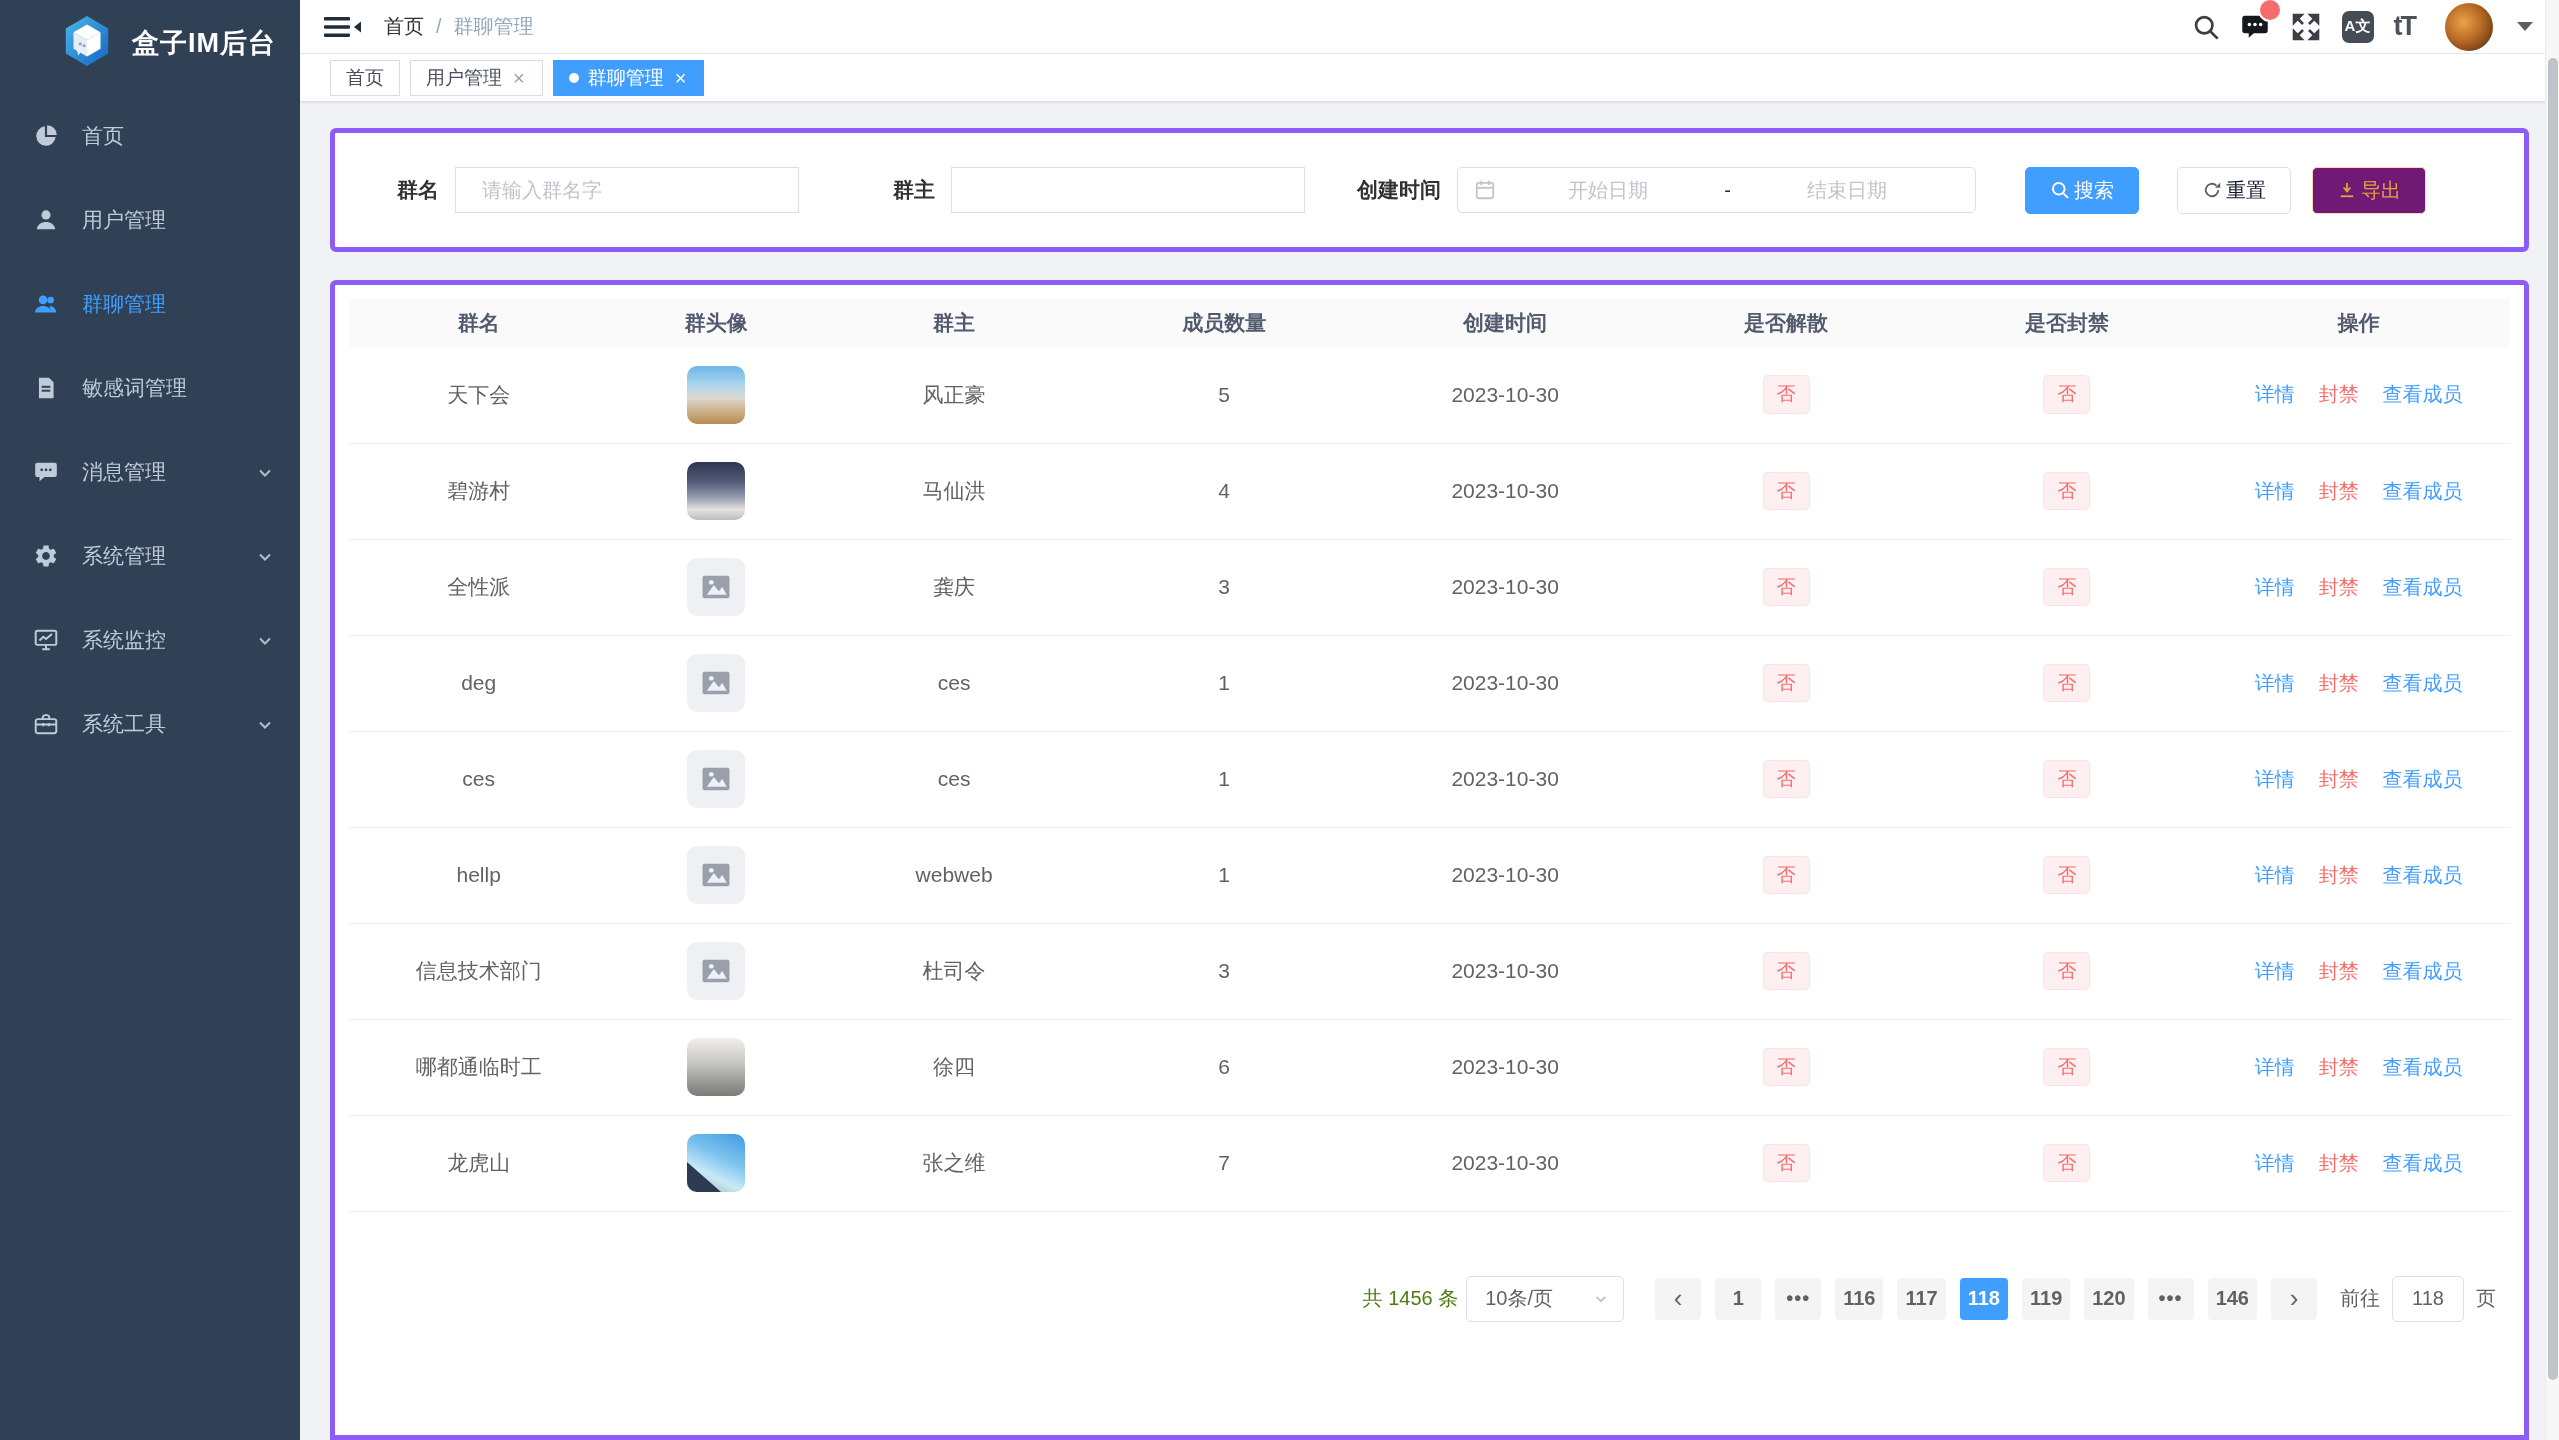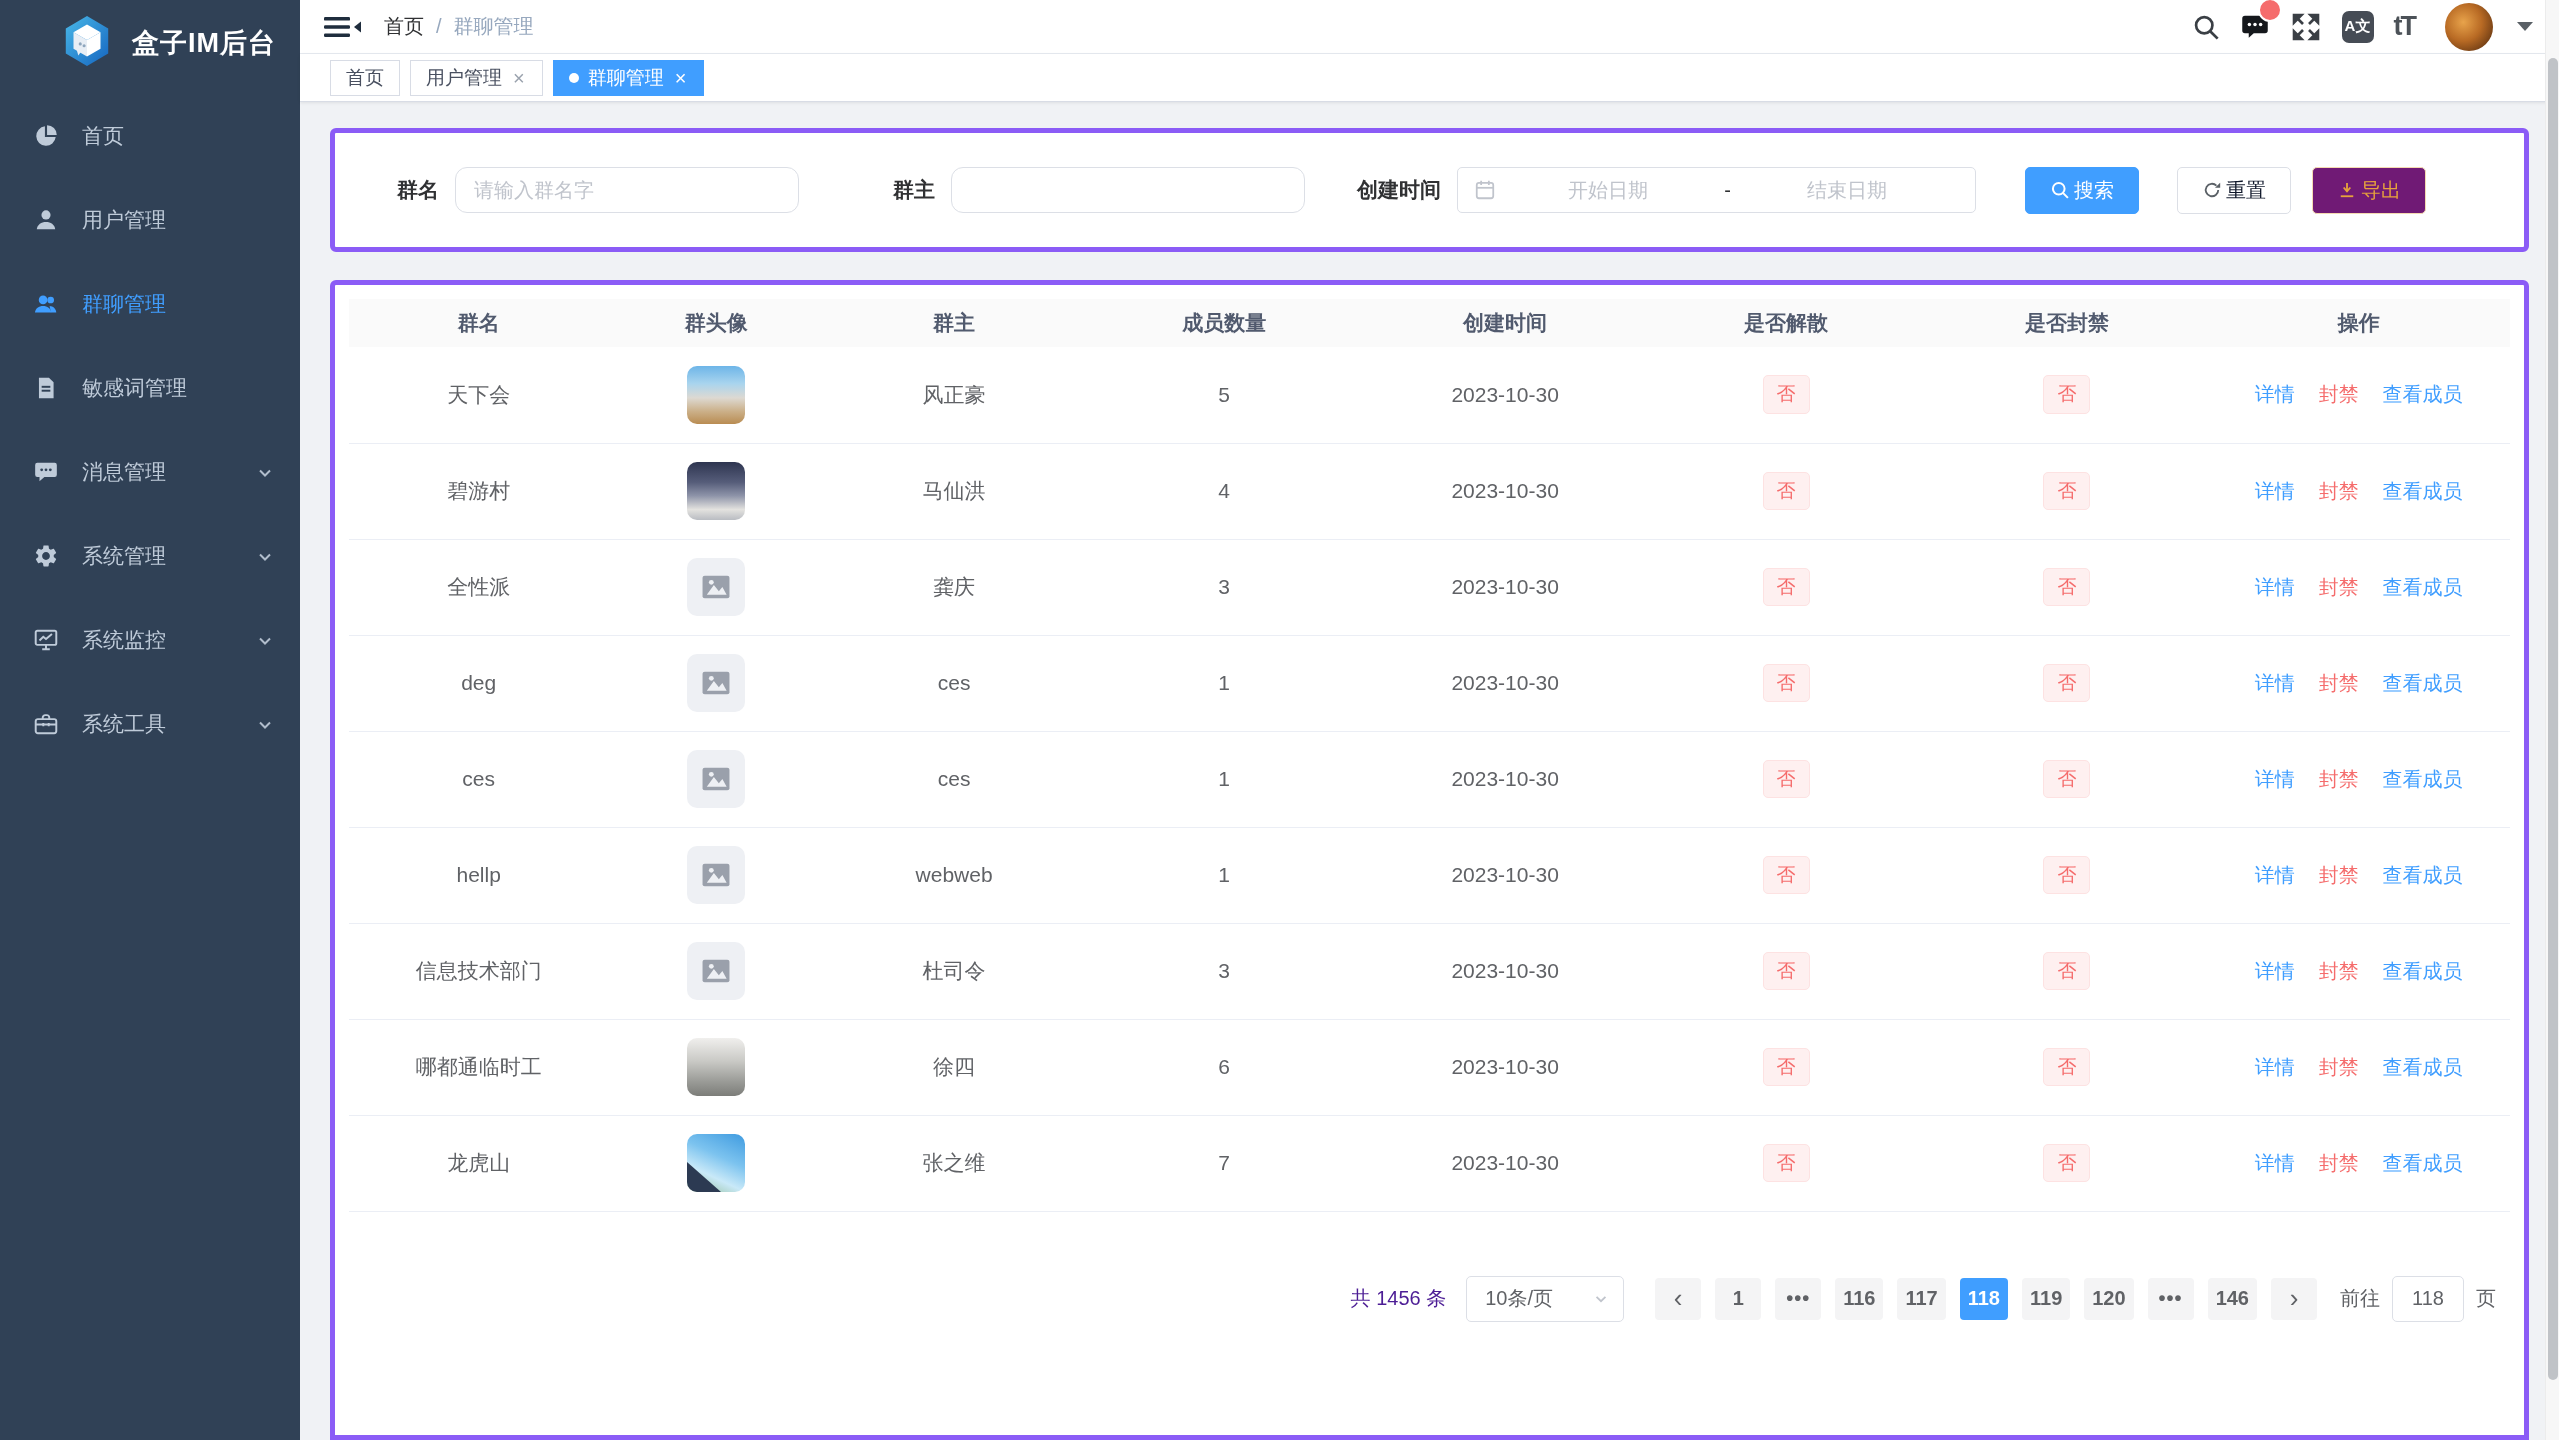--- a/index.html
+++ b/index.html
@@ -42,21 +42,21 @@
   .tag { height:36px; display:inline-flex; align-items:center; padding:0 15px; border:1px solid #d8dce5; background:#fff; color:#495060; font-size:19px; cursor:pointer; gap:9px; }
   .tag .tag-dot { width:10px; height:10px; border-radius:50%; background:#fff; display:inline-block; }
   .tag .tag-close { font-size:20px; line-height:1; color:#9aa2ad; padding:0 2px; border-radius:50%; }
   .tag.active { background:#409eff; border-color:#409eff; color:#fff; }
   .tag.active .tag-close { color:#fff; }
   
   .content { flex:1; padding:26px 30px 0 30px; overflow:hidden; }
   .card { background:#fff; border:5px solid #8b5cf6; border-radius:6px; }
   .search-card { height:124px; display:flex; align-items:center; padding:0 30px; margin-bottom:28px; }
   .form-label { font-size:21px; font-weight:bold; color:#303133; margin-right:16px; white-space:nowrap; }
-  .text-input { height:46px; border:1px solid #dcdfe6; border-radius:12px; font-size:20px; color:#606266; padding:0 18px; outline:none; font-family:inherit; }
+  .text-input { height:46px; border:1px solid #dcdfe6; border-radius:0; font-size:20px; color:#606266; padding:0 26px; outline:none; font-family:inherit; }
   .text-input::placeholder { color:#c0c4cc; }
   .inp-group-name { width:344px; }
   .inp-owner { width:354px; margin-right:52px; }
   .ml-big { margin-left:94px; }
   .date-range { width:519px; height:46px; border:1px solid #dcdfe6; border-radius:5px; display:flex; align-items:center; padding:0 16px; cursor:text; }
   .date-range .cal-icon { flex:none; display:flex; }
   .date-ph { flex:1; text-align:center; color:#c0c4cc; font-size:20px; }
   .date-sep { color:#303133; font-size:20px; padding:0 4px; }
   .btn { height:47px; border-radius:5px; font-size:20px; display:inline-flex; align-items:center; justify-content:center; gap:4px; padding:0 24px; cursor:pointer; border:1px solid transparent; white-space:nowrap; font-family:inherit; }
   .btn-search { background:#409eff; border-color:#409eff; color:#fff; margin-left:49px; }
@@ -79,21 +79,21 @@
   .av-gray-group { background:linear-gradient(180deg,#f0efed 0%,#c9c9c5 40%,#9a9b97 75%,#7c7d79 100%); }
   .av-blue-sky { background:linear-gradient(205deg,#3f9be0 0%,#7cc3ef 40%,#c9e9f8 68%,#8fb98f 100%); }
   .av-blue-sky::after { content:""; position:absolute; left:0; bottom:0; width:0; height:0;
     border-bottom:30px solid #2c3a52; border-right:34px solid transparent; }
   .av-color-group { background:linear-gradient(180deg,#a3c0dd 0%,#e8eaec 42%,#c76b6e 72%,#8e3a40 100%); }
   .tag-danger { display:inline-block; padding:7px 13px; background:#fef0f0; border:1px solid #fde2e2; border-radius:5px; color:#f56c6c; font-size:19px; line-height:1.2; }
   .op-link { font-size:20px; text-decoration:none; margin:0 9px; cursor:pointer; }
   .op-blue { color:#409eff; } .op-red { color:#f56c6c; }
   
   .pagination { margin-top:64px; display:flex; align-items:center; justify-content:flex-end; padding-right:14px; }
-  .pg-total { font-size:20px; color:#4c1d95; margin-right:20px; }
+  .pg-total { font-size:20px; color:#4d7c0f; margin-right:8px; }
   .pg-select { width:158px; height:46px; border:1px solid #dcdfe6; border-radius:5px; display:flex; align-items:center; padding:0 14px 0 18px; color:#606266; font-size:20px; cursor:pointer; margin-right:24px; }
   .pg-select span { flex:1; }
   .pager { display:flex; align-items:center; list-style:none; }
   .pg-item { min-width:46px; height:42px; margin:0 7px; padding:0 8px; border-radius:4px; background:#f4f4f5; color:#606266; font-size:20px; font-weight:bold; display:inline-flex; align-items:center; justify-content:center; cursor:pointer; }
   .pg-item.active { background:#409eff; color:#fff; }
   .pg-item.arrow { font-size:26px; font-weight:normal; }
   .pg-item.ellipsis { letter-spacing:1px; }
   .pg-goto { display:flex; align-items:center; font-size:20px; color:#606266; margin-left:16px; gap:12px; }
   .pg-goto input { width:72px; height:46px; border:1px solid #dcdfe6; border-radius:5px; text-align:center; font-size:20px; color:#606266; outline:none; font-family:inherit; }
   

